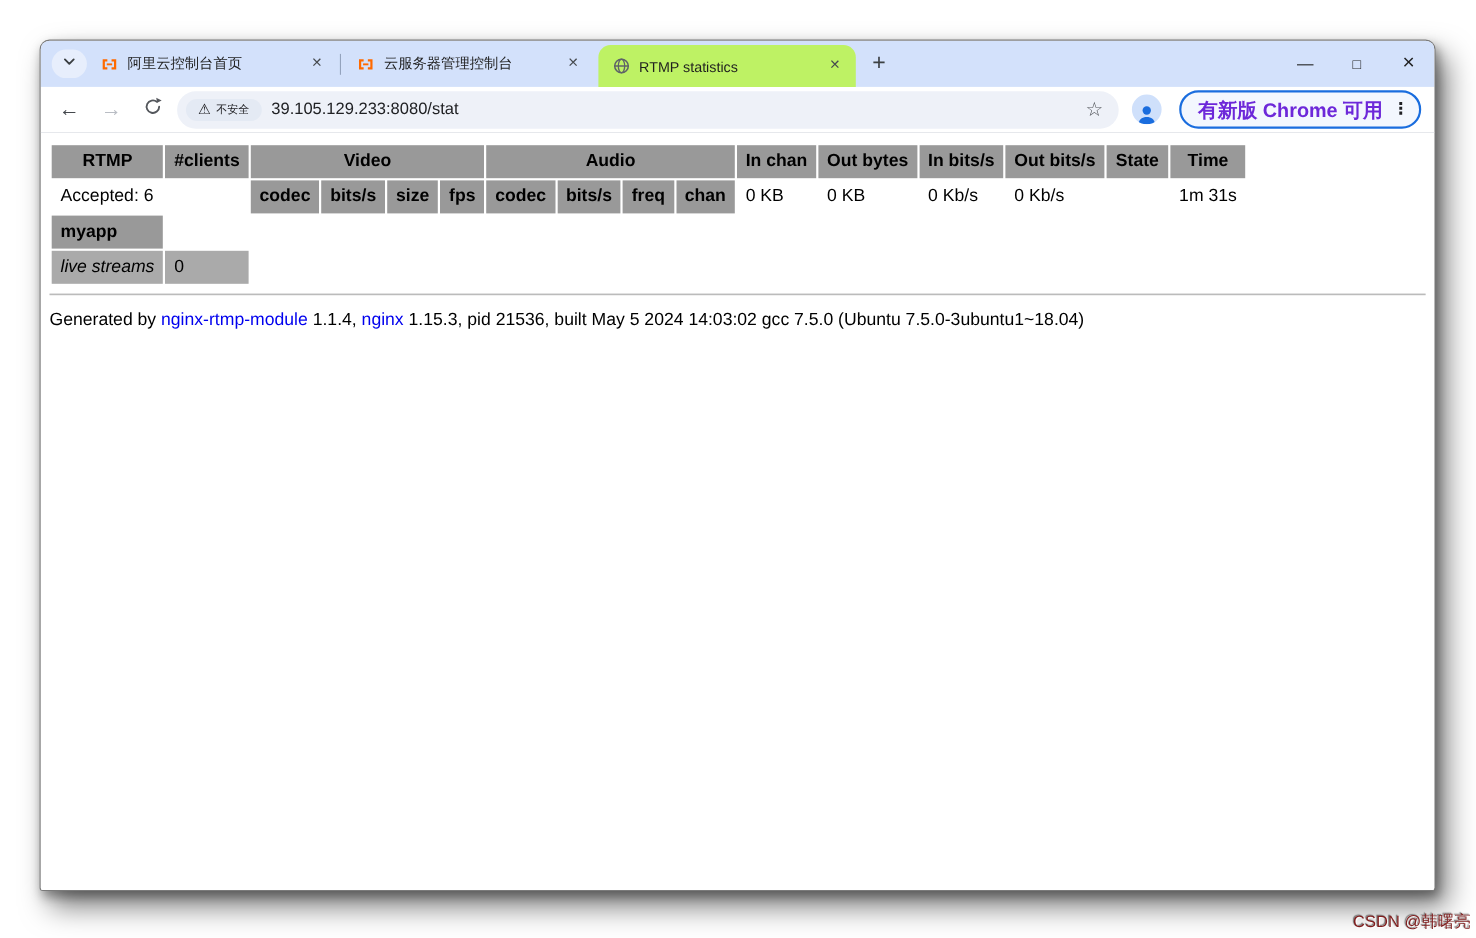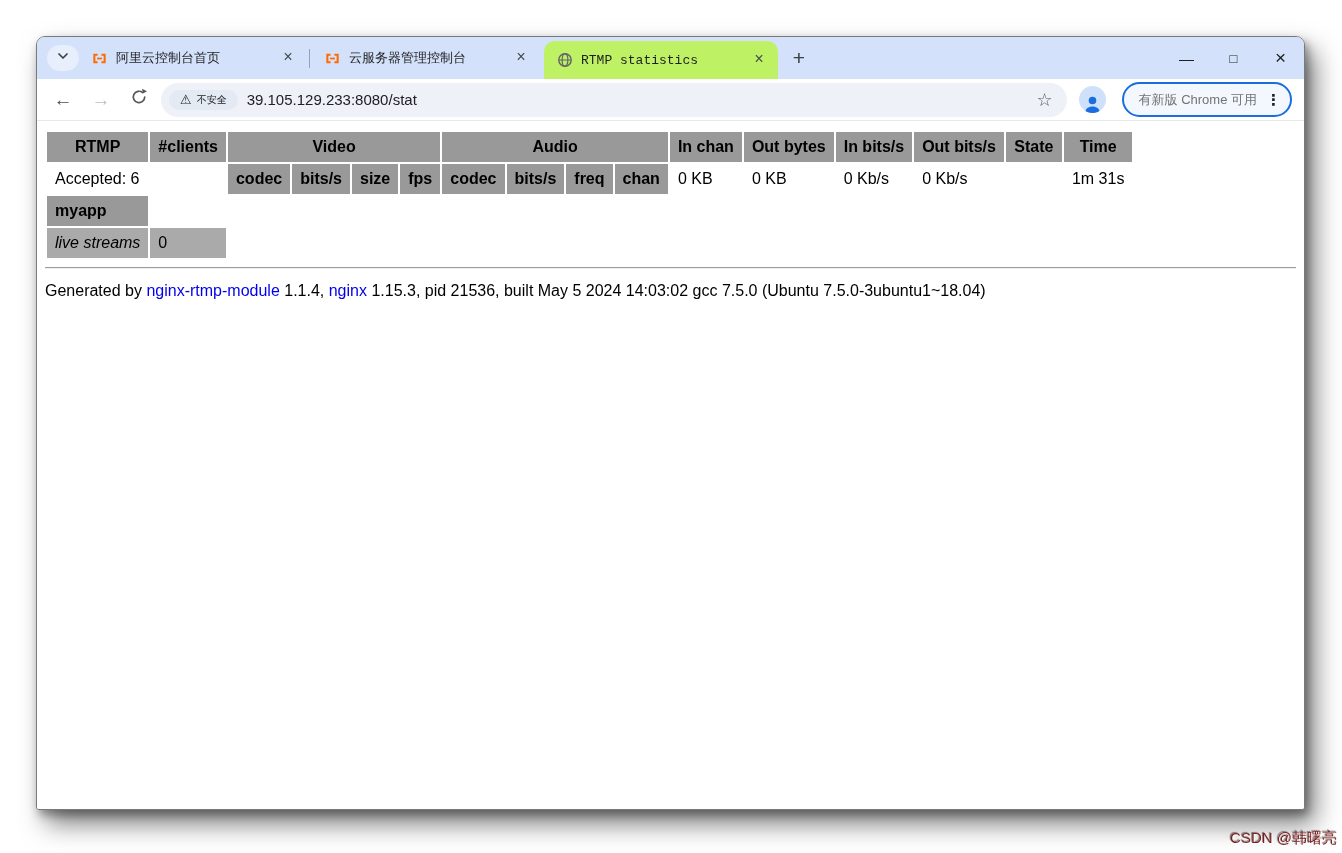--- a/index.html
+++ b/index.html
@@ -12,21 +12,21 @@
     background:#fff; border:1px solid #7a7a7a;
     border-radius:9px 9px 3px 3px;
     box-shadow: 10px 14px 26px rgba(0,0,0,.50), 3px 5px 10px rgba(0,0,0,.35);
     overflow:hidden;
   }
 
   
   .tab-strip{ height:42px; background:#d3e1fb; display:flex; align-items:center; position:relative; }
   .tab-search{ margin-left:10px; width:32px; height:26px; border-radius:13px;
     background:#e7eefc; display:flex; align-items:center; justify-content:center; flex:none; cursor:pointer;}
-  .tab{ display:flex; align-items:center; width:228px; height:42px; padding:0 8px 0 12px; gap:8px; flex:none;font-family:Liberation Mono, monospace; }
+  .tab{ display:flex; align-items:center; width:228px; height:42px; padding:0 8px 0 12px; gap:8px; flex:none; }
   .tab.active{ height:38px; align-self:flex-end; background:#bef264; border-radius:11px 11px 0 0; width:234px; margin-left:4px;}
   .tab .favicon{ width:17px; height:17px; flex:none; display:flex; align-items:center; justify-content:center;}
   .tab .tab-label{ flex:1; font-size:13px; color:#1f1f1f; white-space:nowrap; overflow:hidden; text-overflow:ellipsis;}
   .tab .tab-close{ width:22px; height:22px; border-radius:11px; display:flex; align-items:center; justify-content:center;
     font-size:16px; color:#474b50; flex:none; cursor:pointer; }
   .tab-divider{ width:1px; height:19px; background:#94a3bd; flex:none; margin:0 2px;}
   .new-tab-btn{ width:30px; height:30px; margin-left:6px; display:flex; align-items:center; justify-content:center;
     font-size:21px; color:#3c4043; border-radius:15px; cursor:pointer; flex:none;}
   .window-controls{ position:absolute; right:0; top:0; height:42px; display:flex; }
   .win-btn{ width:47px; height:42px; display:flex; align-items:center; justify-content:center;
@@ -46,21 +46,21 @@
   .security-chip{ display:flex; align-items:center; gap:5px; background:#e4eaf4; border-radius:13px;
     padding:3px 11px; flex:none; cursor:pointer;}
   .security-chip .warn{ font-size:13px; color:#202124; line-height:1;}
   .security-chip .sec-label{ font-size:10px; color:#202124;}
   .url-text{ font-size:15px; color:#202124; white-space:nowrap; overflow:hidden; flex:1;}
   .star-btn{ font-size:18px; color:#54575c; flex:none; cursor:pointer; padding:0 4px;}
   .avatar{ width:27px; height:27px; border-radius:50%; background:#cfe0fb; display:flex; align-items:flex-end;
     justify-content:center; overflow:hidden; flex:none; cursor:pointer; margin-left:6px;}
   .update-btn{ height:35px; border:2px solid #1a6dde; border-radius:18px; background:#f3f7fe;
     display:flex; align-items:center; gap:9px; padding:0 9px 0 15px; flex:none; margin-left:10px; cursor:pointer;}
-  .update-btn .update-label{ font-size:13px; color:#737373; white-space:nowrap;}
+  .update-btn .update-label{ font-size:18px; color:#6d28d9; white-space:nowrap;font-weight:bold;}
   .update-btn .kebab{ font-size:15px; color:#202124; font-weight:bold; line-height:1;}
 
   
   .page-content{ background:#fff; height:690px; padding:9px 8px; font-size:16px; color:#000; }
   table.stat{ border-collapse:separate; border-spacing:2px; table-layout:fixed; }
   table.stat th, table.stat td{ padding:5px 8px; font-size:16px; line-height:1.25; overflow:hidden; white-space:nowrap;}
   table.stat th{ background:#999999; color:#000; font-weight:bold; text-align:center;}
   table.stat td{ text-align:left; }
   td.app-name{ background:#999999; font-weight:bold; }
   td.live-label{ background:#aaaaaa; font-style:italic; }

